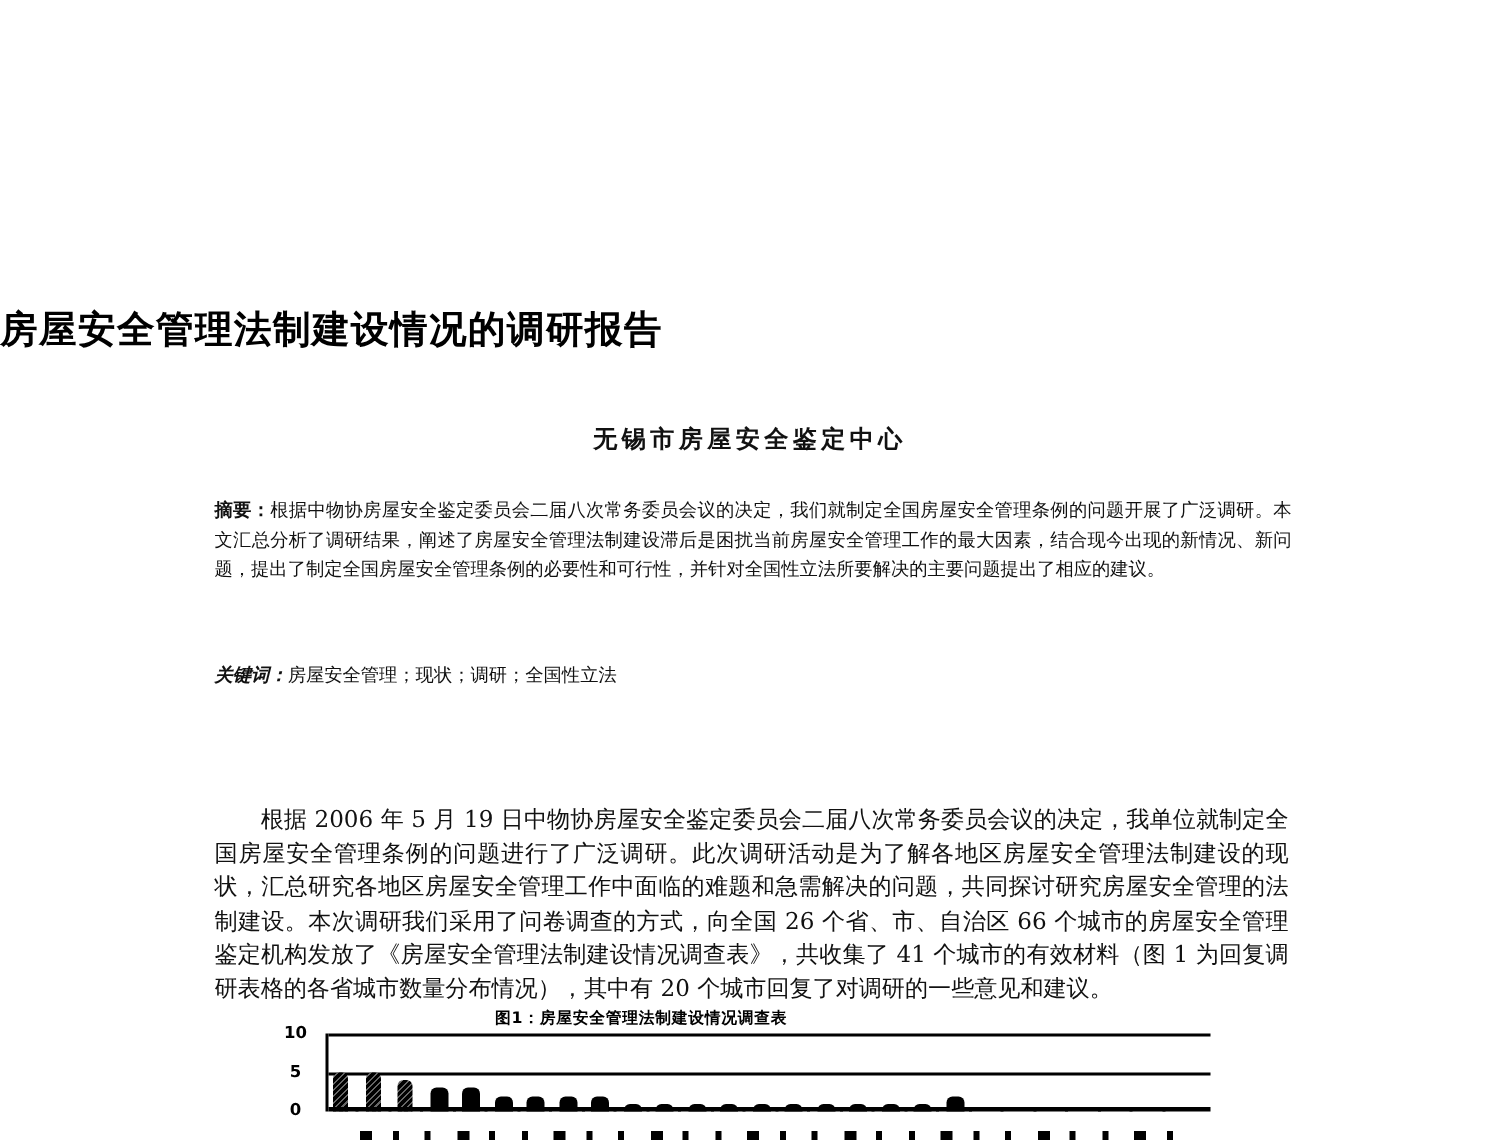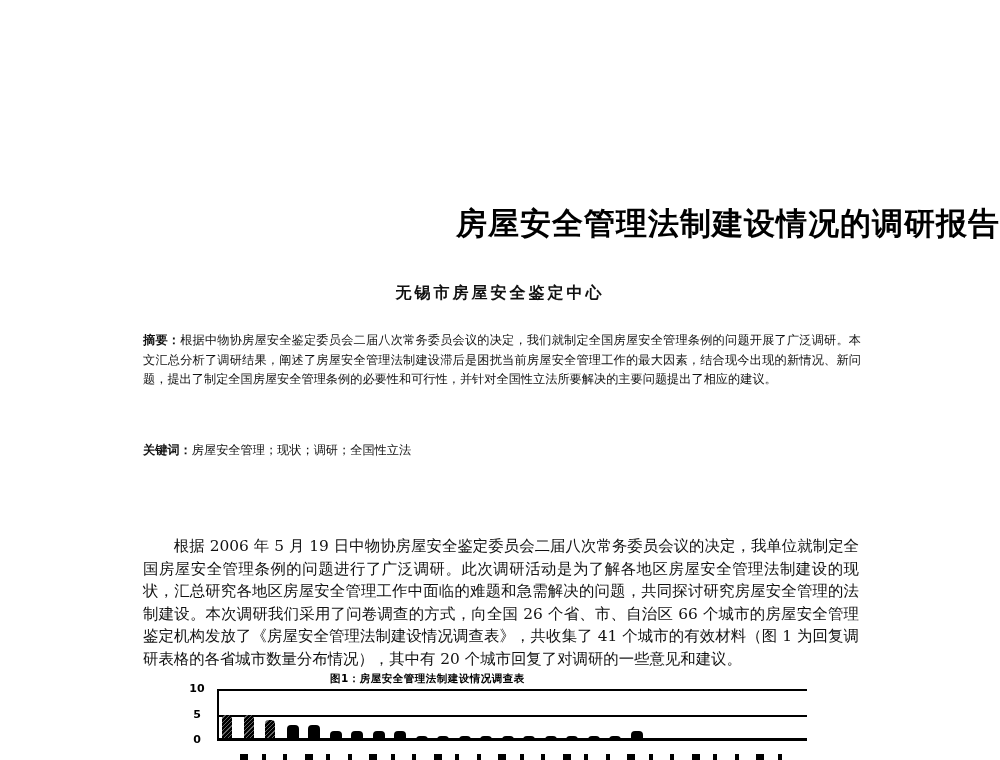--- a/index.html
+++ b/index.html
@@ -17,24 +17,24 @@
     }
     .page {
       position: absolute;
       left: 0; top: 0;
       width: 1000px; height: 760px;
     }
     .title {
       position: absolute;
       left: 0; width: 1000px;
       top: 203px;
-      text-align: right;
+      text-align: left;
       font-family: "DejaVu Sans", "Liberation Sans", sans-serif;
       font-weight: bold;
-      font-size: 31px;
+      font-size: 25px;
       letter-spacing: 1px;
       color: #000;
     }
     .author {
       position: absolute;
       left: 0; width: 1000px;
       top: 283px;
       text-align: center;
       font-size: 16px;
       font-weight: bold;
@@ -54,21 +54,21 @@
     .abstract .label { font-weight: bold; }
     .keywords {
       position: absolute;
       left: 143px;
       width: 718px;
       top: 441px;
       font-size: 12.2px;
       line-height: 19px;
       color: #111;
     }
-    .keywords .label { font-weight: bold; }
+    .keywords .label { font-weight: bold; font-style: italic; }
     .body-text {
       position: absolute;
       left: 143px;
       width: 716px;
       top: 487px;
       font-size: 15.4px;
       line-height: 22.6px;
       text-align: justify;
       text-indent: 2em;
       color: #111;

